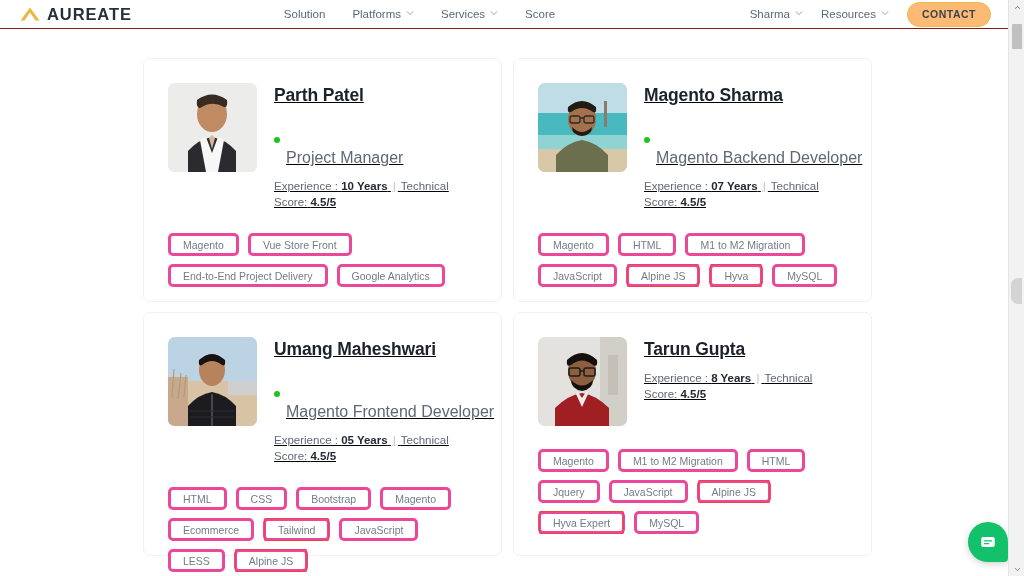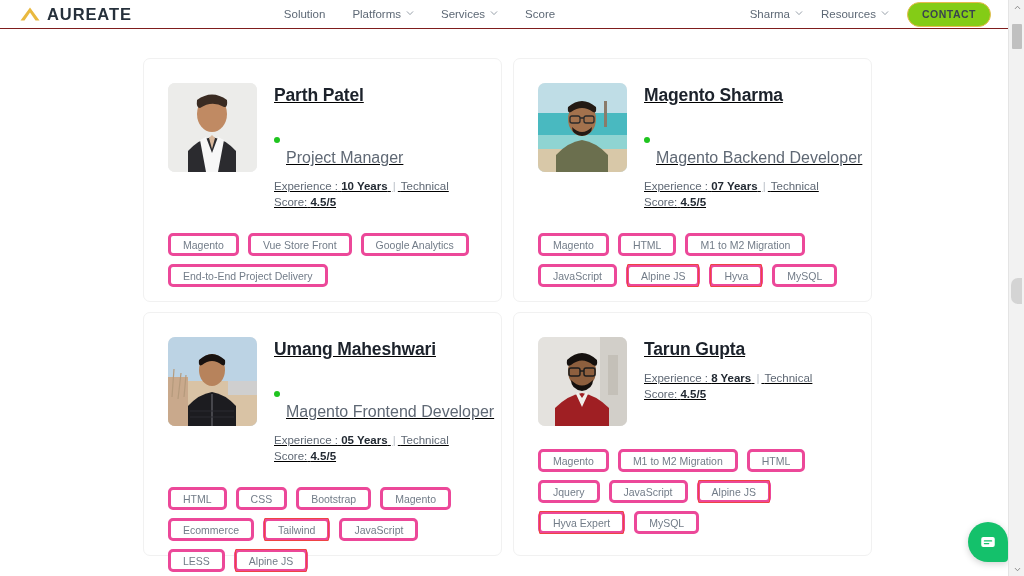--- a/index.html
+++ b/index.html
@@ -90,21 +90,21 @@
     justify-content: center;
     min-width: 82px;
     height: 25px;
     padding: 0 14px;
     border: 1px solid #e8bb4c;
     border-radius: 13px;
     font-size: 10.5px;
     font-weight: 600;
     letter-spacing: 0.5px;
     color: #3a4350;
-    background: #84cc16;
+    background: #fdba74;
     cursor: pointer;
     white-space: nowrap;
   }
 
   
   .cards-area {
     position: absolute;
     top: 41px; left: 0;
     width: 1008px;
     height: 535px;
@@ -363,22 +363,22 @@
               <b>10 Years</b>
               <span class="meta-sep">|</span>
               <span>Technical Score:</span>
               <b>4.5/5</b>
             </div>
           </div>
         </div>
         <div class="tags">
           <span class="tag">Magento</span>
           <span class="tag">Vue Store Front</span>
+          <span class="tag">End-to-End Project Delivery</span>
           <span class="tag">Google Analytics</span>
-          <span class="tag">End-to-End Project Delivery</span>
         </div>
       </article>
 
       <article class="profile-card">
         <div class="card-top">
           <div class="avatar">
             <svg viewBox="0 0 89 89" aria-hidden="true">
               <rect width="89" height="89" fill="#bfdde6"></rect>
               <rect y="30" width="89" height="22" fill="#49b9c0"></rect>
               <rect y="52" width="89" height="14" fill="#8fd4d2"></rect>

